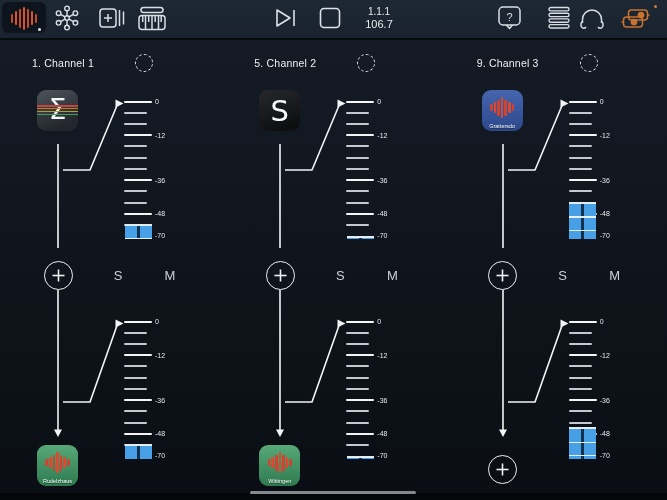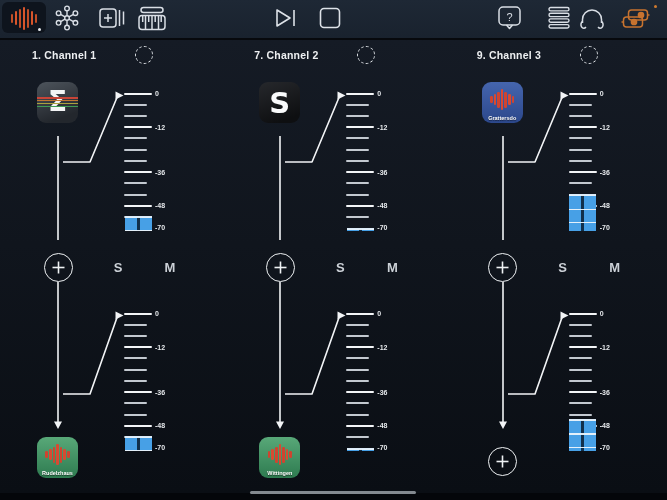--- a/index.html
+++ b/index.html
@@ -22,21 +22,21 @@
   .wavebars i:nth-child(1),.wavebars i:nth-child(7){height:9px;}
   .wavebars i:nth-child(2),.wavebars i:nth-child(6){height:14px;}
   .wavebars i:nth-child(3),.wavebars i:nth-child(5){height:19px;}
   .wavebars i:nth-child(4){height:23px;}
   .transport-text{font-size:10px;line-height:12px;color:#e9ecef;text-align:center;width:52px;}
   .transport-text .tempo{font-size:11px;}
   .ab-dot{position:absolute;left:654px;top:5px;width:3px;height:3px;border-radius:50%;background:#d07a2e;}
   
   .main{position:absolute;left:0;top:40px;width:667px;height:453px;
     background:linear-gradient(180deg,#151b25 0%,#10151d 45%,#0a0e14 100%);}
-  .channel{position:absolute;top:0;width:222.3px;height:453px;font-weight:bold;}
+  .channel{position:absolute;top:8px;width:222.3px;height:453px;}
   .ch-title{position:absolute;left:32px;top:9px;font-size:10.5px;color:#edeff1;letter-spacing:.2px;}
   .knob{position:absolute;left:135px;top:6px;width:16px;height:16px;border:1.6px dashed #e2e6ea;border-radius:50%;}
   .wires{position:absolute;left:0;top:0;}
   
   .app-icon{position:absolute;left:37px;width:41px;height:41px;border-radius:9px;overflow:hidden;}
   .icon-drambo{background:linear-gradient(160deg,#4d545c 0%,#23272d 80%);}
   .sigma{position:absolute;width:100%;text-align:center;top:3px;font-size:28px;color:#f3f4f5;font-family:"DejaVu Sans",sans-serif;}
   .stripes{position:absolute;left:0;right:0;top:15px;}
   .stripes b{display:block;height:1.6px;margin-bottom:1.3px;}
   .stripes b:nth-child(1){background:#c84437;}
@@ -149,20 +149,26 @@
       </g>
     </svg>
   </div>
 
   <div class="tb" style="left:316px;width:28px;">
     <svg width="22" height="22" viewBox="0 0 22 22">
       <rect x="1.5" y="1.5" width="19" height="19" rx="3.5" stroke="#dde2e8" stroke-width="1.6" fill="none"></rect>
     </svg>
   </div>
 
+  <div class="tb transport-text" style="left:353px;">
+    <div>
+      <div class="pos">1.1.1</div>
+      <div class="tempo">106.7</div>
+    </div>
+  </div>
 
   <div class="tb" style="left:495px;width:28px;">
     <svg width="25" height="26" viewBox="0 0 25 26">
       <g stroke="#d9dee5" stroke-width="1.5" fill="none" stroke-linejoin="round">
         <rect x="2" y="2" width="21" height="18" rx="4"></rect>
         <polyline points="9.5,20 12.5,23.5 15.5,20"></polyline>
       </g>
       <text x="12.5" y="15.5" text-anchor="middle" font-size="11" fill="#d9dee5" font-family="Liberation Sans, sans-serif">?</text>
     </svg>
   </div>
@@ -294,21 +300,21 @@
           <i></i>
           <i></i>
           <i></i>
           <i></i>
         </span>
       <span class="applabel">Rudelzhaus</span>
     </div>
   </div>
 
   <div class="channel" style="left:222.3px;">
-    <div class="ch-title">7. Channel 2</div>
+    <div class="ch-title">5. Channel 2</div>
     <div class="knob"></div>
 
     <svg class="wires" width="222" height="453" viewBox="0 0 222 453">
       <g stroke="#f2f4f6" stroke-width="1.6" fill="none" stroke-linejoin="round">
         <line x1="58" y1="96" x2="58" y2="200"></line>
         <polyline points="63,122 90,122 117,57.5"></polyline>
         <line x1="58" y1="242" x2="58" y2="382"></line>
         <polyline points="63,354 90,354 117,277.5"></polyline>
       </g>
       <g fill="#f2f4f6">

